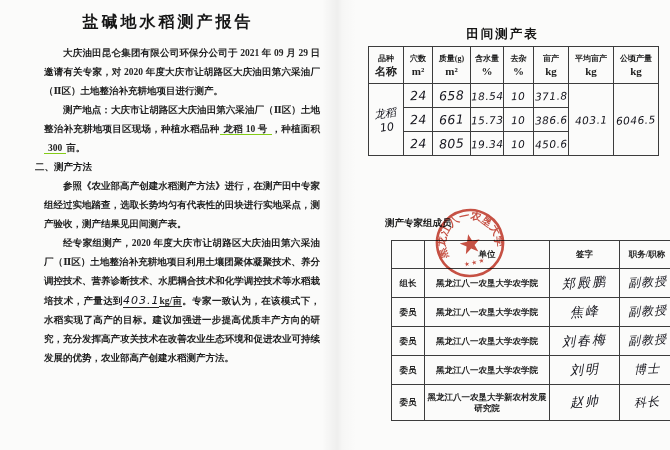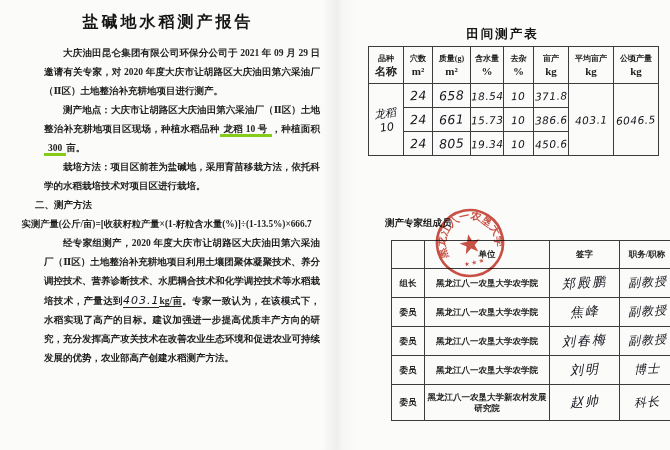--- a/index.html
+++ b/index.html
@@ -22,21 +22,21 @@
     text-align:center; font-size:16px; font-weight:bold; letter-spacing:3px;
     margin-bottom:11px; color:#161616;
   }
   .body-text {
     font-size:9.5px; line-height:19px; text-align:justify; text-indent:2em;
     font-weight:bold; color:#222;margin-left:28px;
   }
   .heading { font-size:9.5px; line-height:19px; font-weight:bold; text-indent:2em; color:#1b1b1b; }
   .formula { font-size:9.3px; line-height:19px; font-weight:bold; text-indent:0.6em; white-space:nowrap; }
   .blank {
-    border-bottom:3px solid #84cc16; padding:0 4px; font-weight:bold;font-family:Liberation Serif, serif;
+    border-bottom:1px solid #84cc16; padding:0 4px; font-weight:bold;font-family:Liberation Serif, serif;
   }
   .hand {
     font-family:"DejaVu Sans",sans-serif; font-style:italic; font-weight:500;
     color:#14141c;
   }
   .inline-hand { font-size:11px; letter-spacing:1px; }
   .u { border-bottom:1px solid #222; }
   
   .field-page { position:absolute; left:335px; top:0; width:335px; height:450px; }
   .field-title {
@@ -84,26 +84,25 @@
 <div class="page-shadow"></div>
 
 <div class="report-page">
   <div class="report-title">盐碱地水稻测产报告</div>
 
   <p class="body-text">大庆油田昆仑集团有限公司环保分公司于 2021 年 09 月 29 日邀请有关专家，对 2020 年度大庆市让胡路区大庆油田第六采油厂（Ⅱ区）土地整治补充耕地项目进行测产。</p>
 
 
   <p class="body-text"><span>测产地点：大庆市让胡路区大庆油田第六采油厂（Ⅱ区）土地整治补充耕地项目区现场，种植水稻品种</span><span class="blank">龙稻 10 号</span><span>，种植面积</span><span class="blank">300</span><span>亩。</span></p>
 
-  <p class="body-text">栽培方法：项目区前茬为盐碱地，采用育苗移栽方法，依托科学的水稻栽培技术对项目区进行栽培。</p>
 
   <p class="heading">二、测产方法</p>
 
-
-  <p class="formula">实测产量(公斤/亩)=[收获籽粒产量×(1-籽粒含水量(%)]÷(1-13.5%)×666.7</p>
+  <p class="body-text">参照《农业部高产创建水稻测产方法》进行，在测产田中专家组经过实地踏查，选取长势均匀有代表性的田块进行实地采点，测产验收，测产结果见田间测产表。</p>
+
 
 
   <p class="body-text"><span>经专家组测产，2020 年度大庆市让胡路区大庆油田第六采油厂（Ⅱ区）土地整治补充耕地项目利用土壤团聚体凝聚技术、养分调控技术、营养诊断技术、水肥耦合技术和化学调控技术等水稻栽培技术，产量达到</span><span class="hand inline-hand u">403.1</span><span class="u">kg/亩</span><span>。专家一致认为，在该模式下，水稻实现了高产的目标。建议加强进一步提高优质丰产方向的研究，充分发挥高产攻关技术在改善农业生态环境和促进农业可持续发展的优势，农业部高产创建水稻测产方法。</span></p>
 </div>
 
 <div class="field-page">
   <div class="field-title">田间测产表</div>
 
   <table class="field-table">
     <colgroup>

